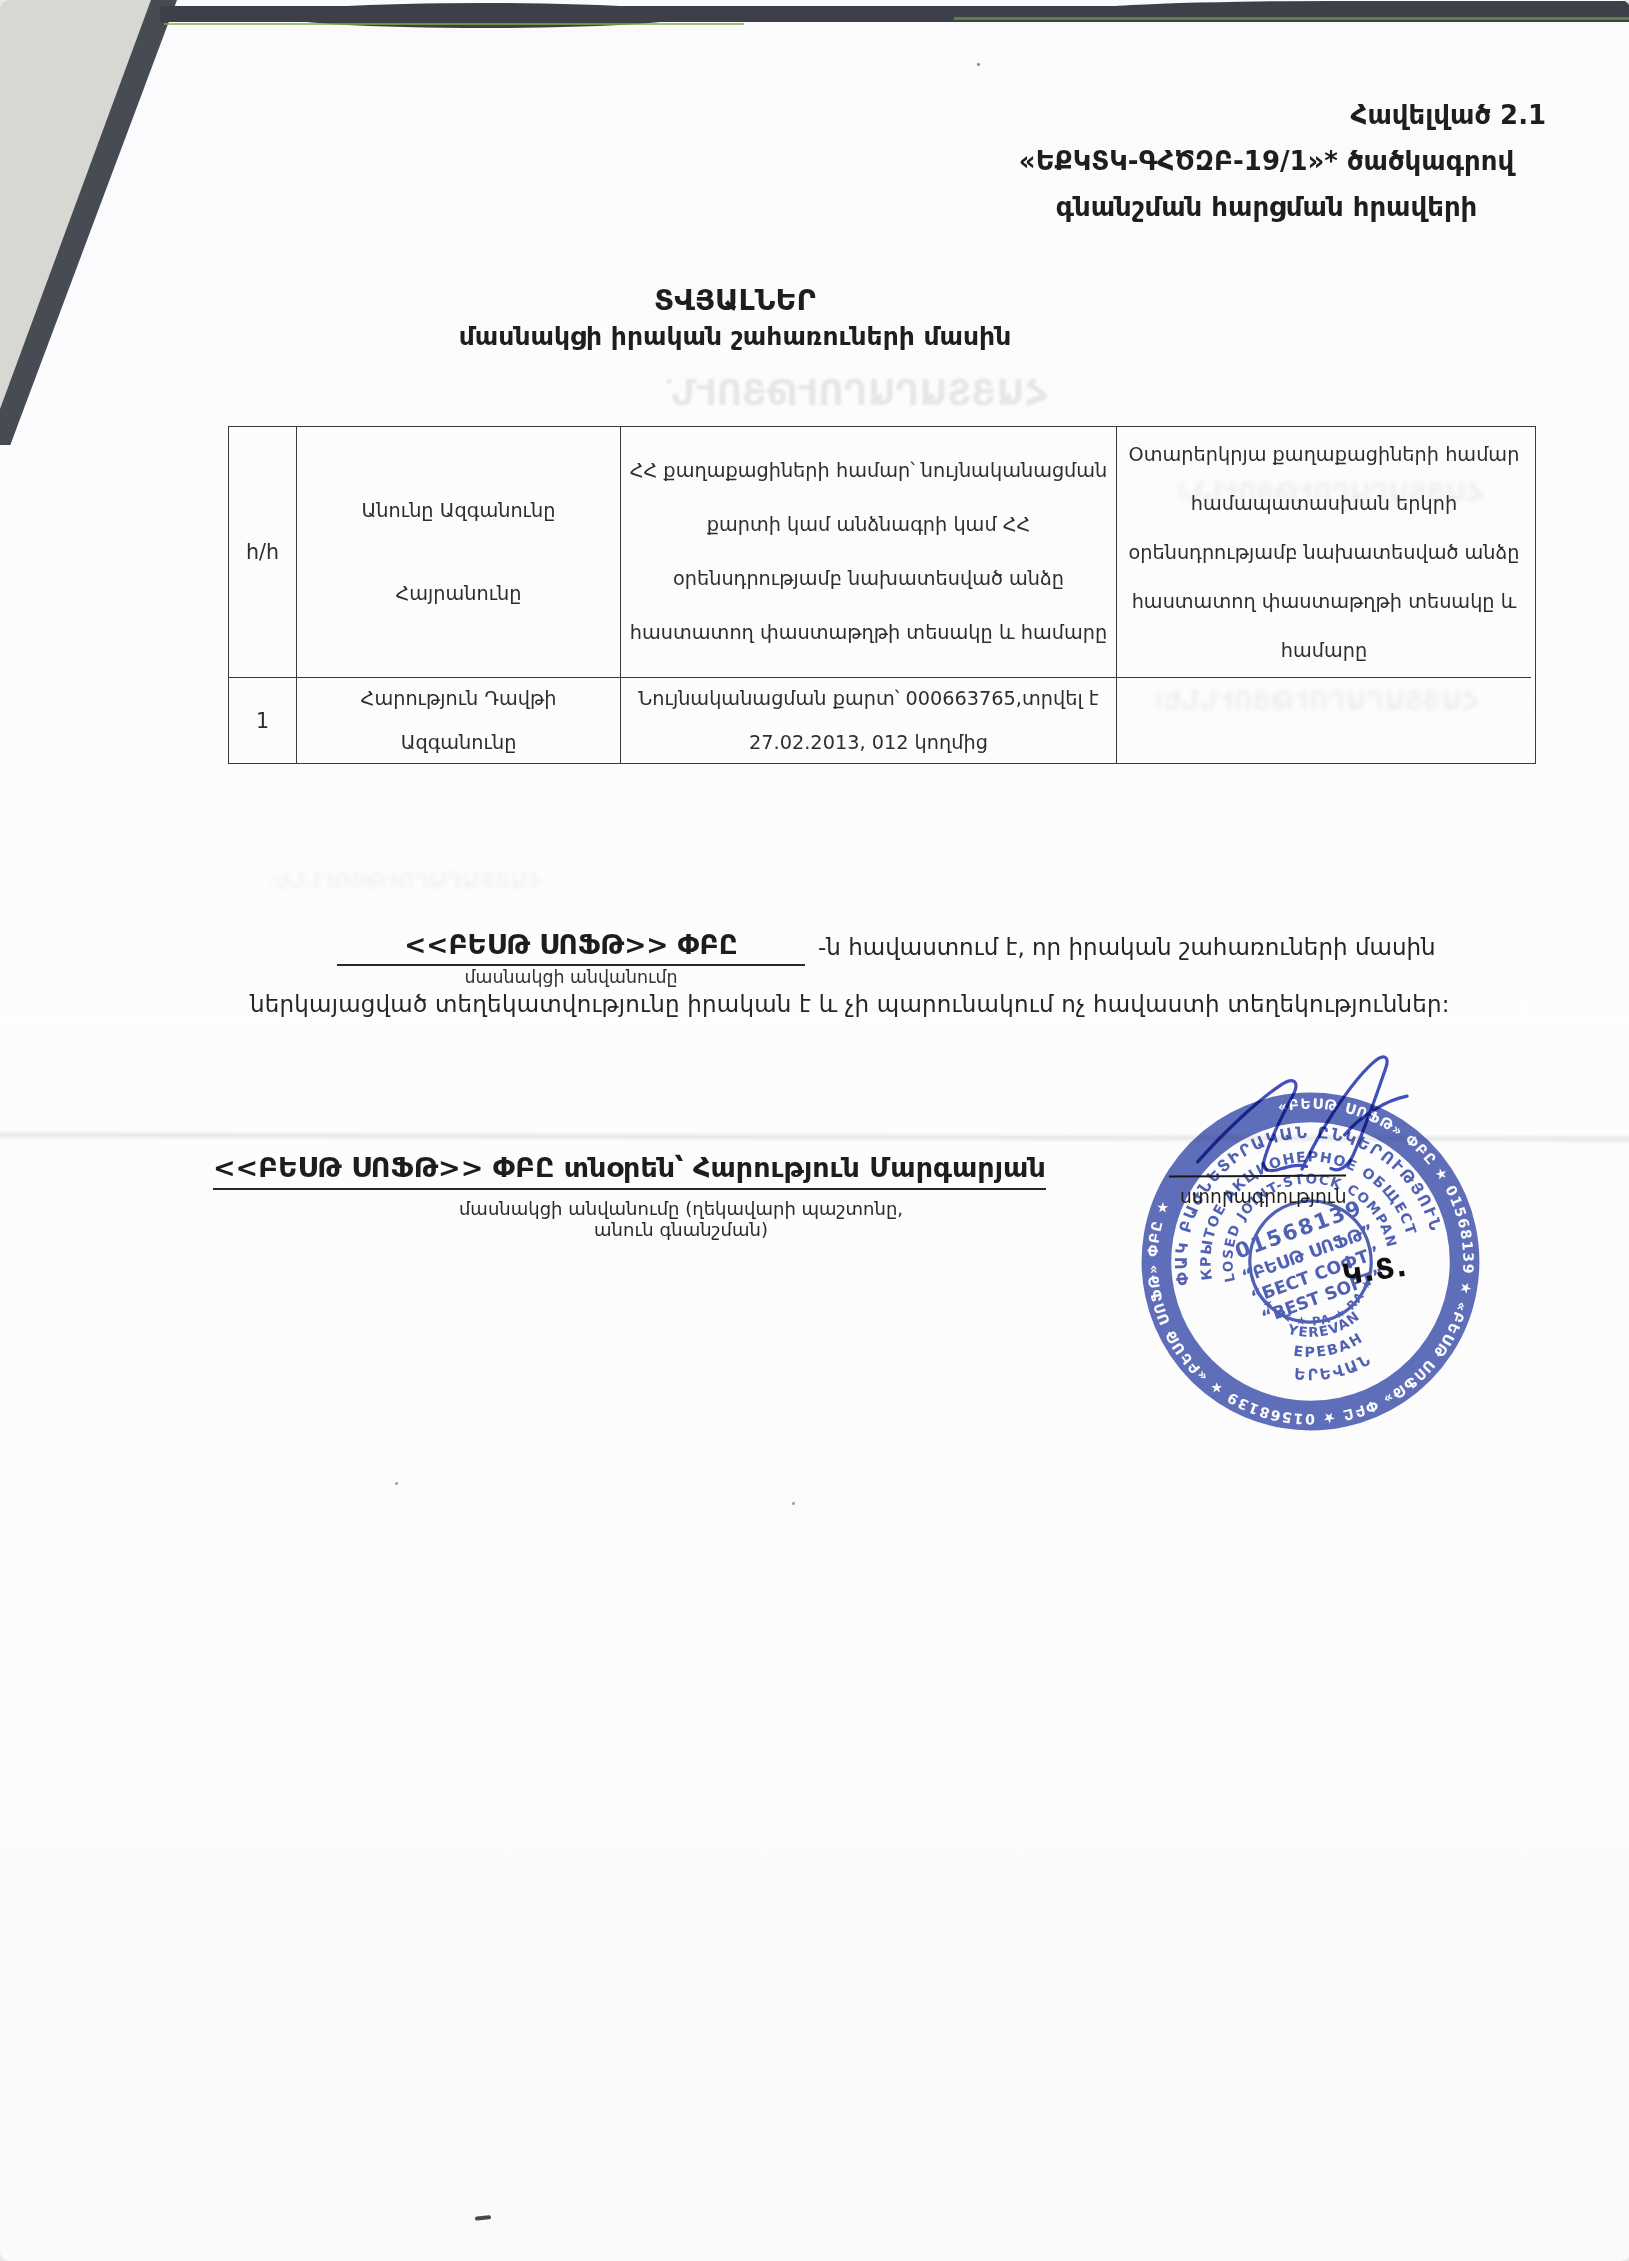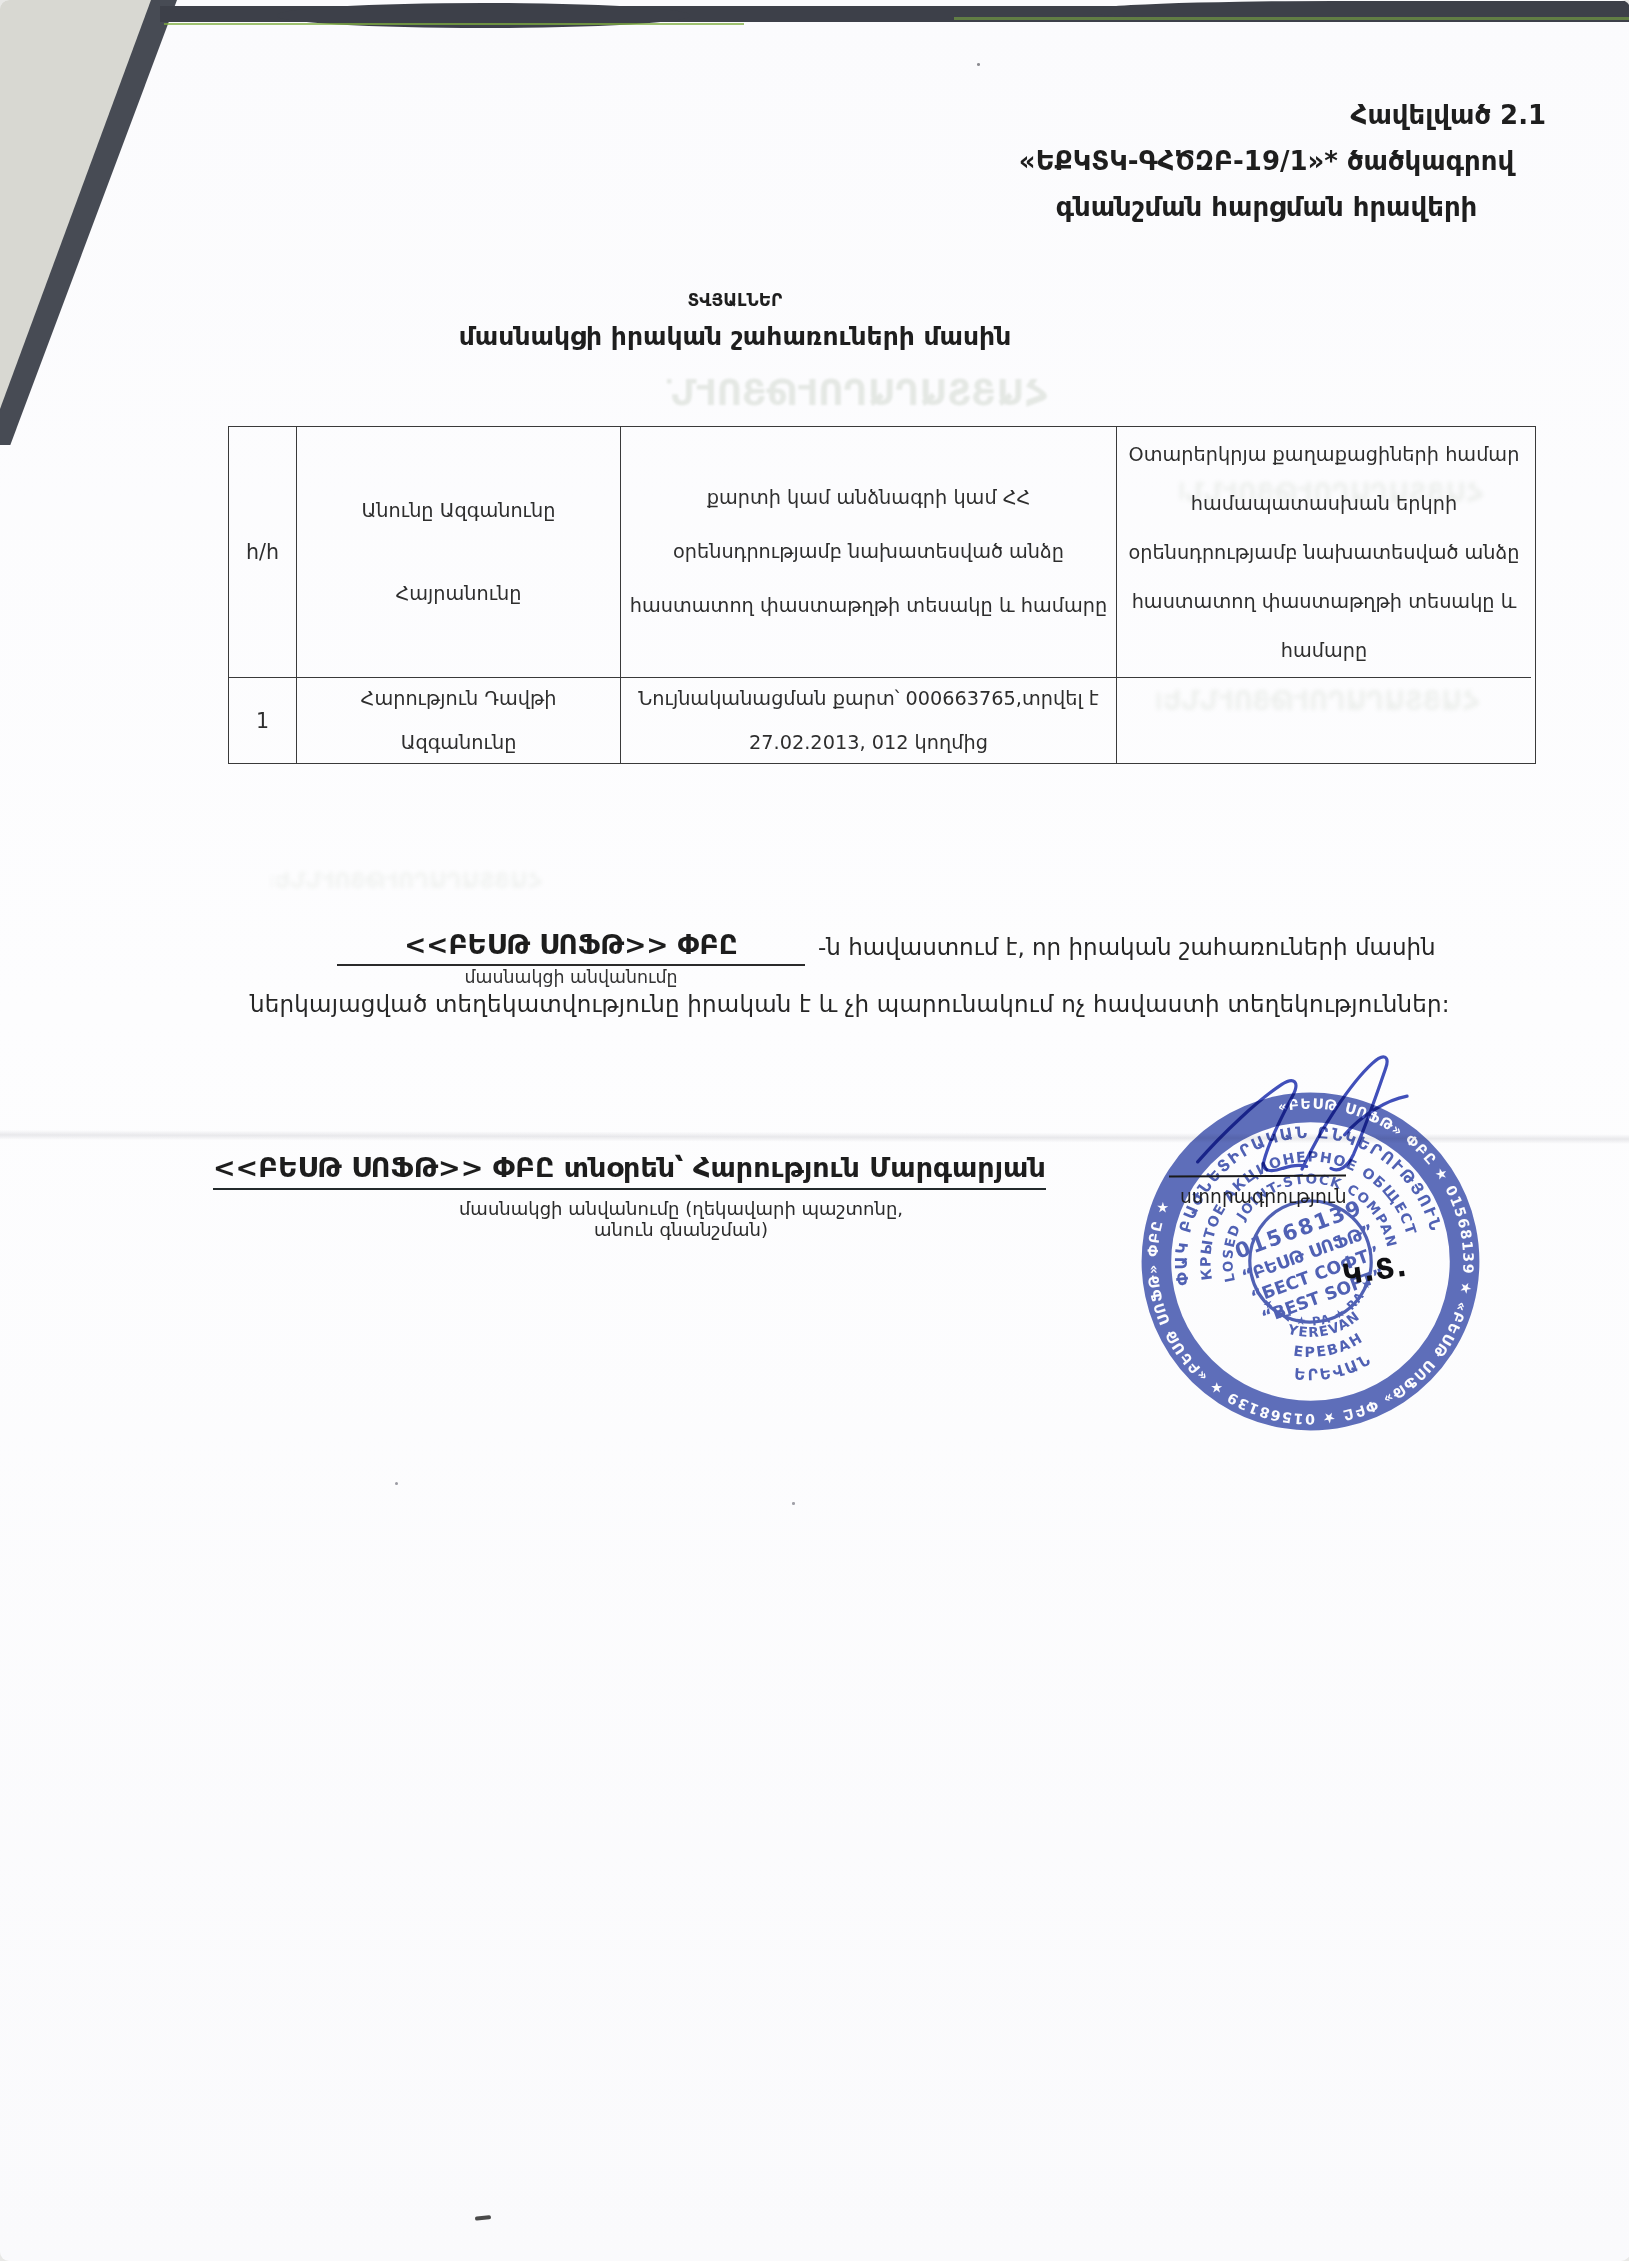--- a/index.html
+++ b/index.html
@@ -27,21 +27,21 @@
   .ghost-top{left:667px;top:373px;width:380px;height:46px;font-size:35px;opacity:.16;}
   .ghost-a{left:1180px;top:478px;width:303px;height:37px;font-size:26px;opacity:.10;filter:blur(1.9px);}
   .ghost-b{left:1157px;top:686px;width:322px;height:36px;font-size:26px;opacity:.10;filter:blur(1.9px);}
   .ghost-c{left:271px;top:868px;width:271px;height:26px;font-size:22px;opacity:.08;filter:blur(1.9px);}
   .speck{background:#9a9aa2;border-radius:50%;}
   
   .hdr{right:80px;top:92px;width:567px;text-align:center;font-weight:bold;
     font-size:26px;line-height:46px;color:#1e1e1e;}
   .hdr .r{text-align:right;padding-right:3.9px;}
   .titleblock{left:0;top:282px;width:1470px;text-align:center;font-weight:bold;color:#1e1e1e;}
-  .title-main{font-size:17px;line-height:37px;}
+  .title-main{font-size:29px;line-height:37px;}
   .title-sub{font-size:25px;line-height:36px;}
   
   .tbl{left:228px;top:426px;width:1306px;border:1.9px solid #3a3a3a;display:grid;
     grid-template-columns:68px 324px 496px 414px;grid-template-rows:251px 85px;}
   .cell{border-right:1.3px solid #3a3a3a;border-bottom:1.3px solid #3a3a3a;
     display:flex;flex-direction:column;justify-content:center;align-items:center;
     font-size:19.3px;text-align:center;color:#2e2e2e;overflow:hidden;}
   .cell.last{border-right:none;}
   .cell.bot{border-bottom:none;}
   .lh-name{line-height:83px;}
@@ -104,20 +104,21 @@
     <div class="title-sub">մասնակցի իրական շահառուների մասին</div>
   </div>
 
   <div class="abs tbl">
     <div class="cell idxfont">հ/հ</div>
     <div class="cell lh-name">
       <div>Անունը Ազգանունը</div>
       <div>Հայրանունը</div>
     </div>
     <div class="cell lh-ra">
+      <div>ՀՀ քաղաքացիների համար՝ նույնականացման</div>
       <div>քարտի կամ անձնագրի կամ ՀՀ</div>
       <div>օրենսդրությամբ նախատեսված անձը</div>
       <div>հաստատող փաստաթղթի տեսակը և համարը</div>
     </div>
     <div class="cell lh-fr last">
       <div>Օտարերկրյա քաղաքացիների համար</div>
       <div>համապատասխան երկրի</div>
       <div>օրենսդրությամբ նախատեսված անձը</div>
       <div>հաստատող փաստաթղթի տեսակը և</div>
       <div>համարը</div>

